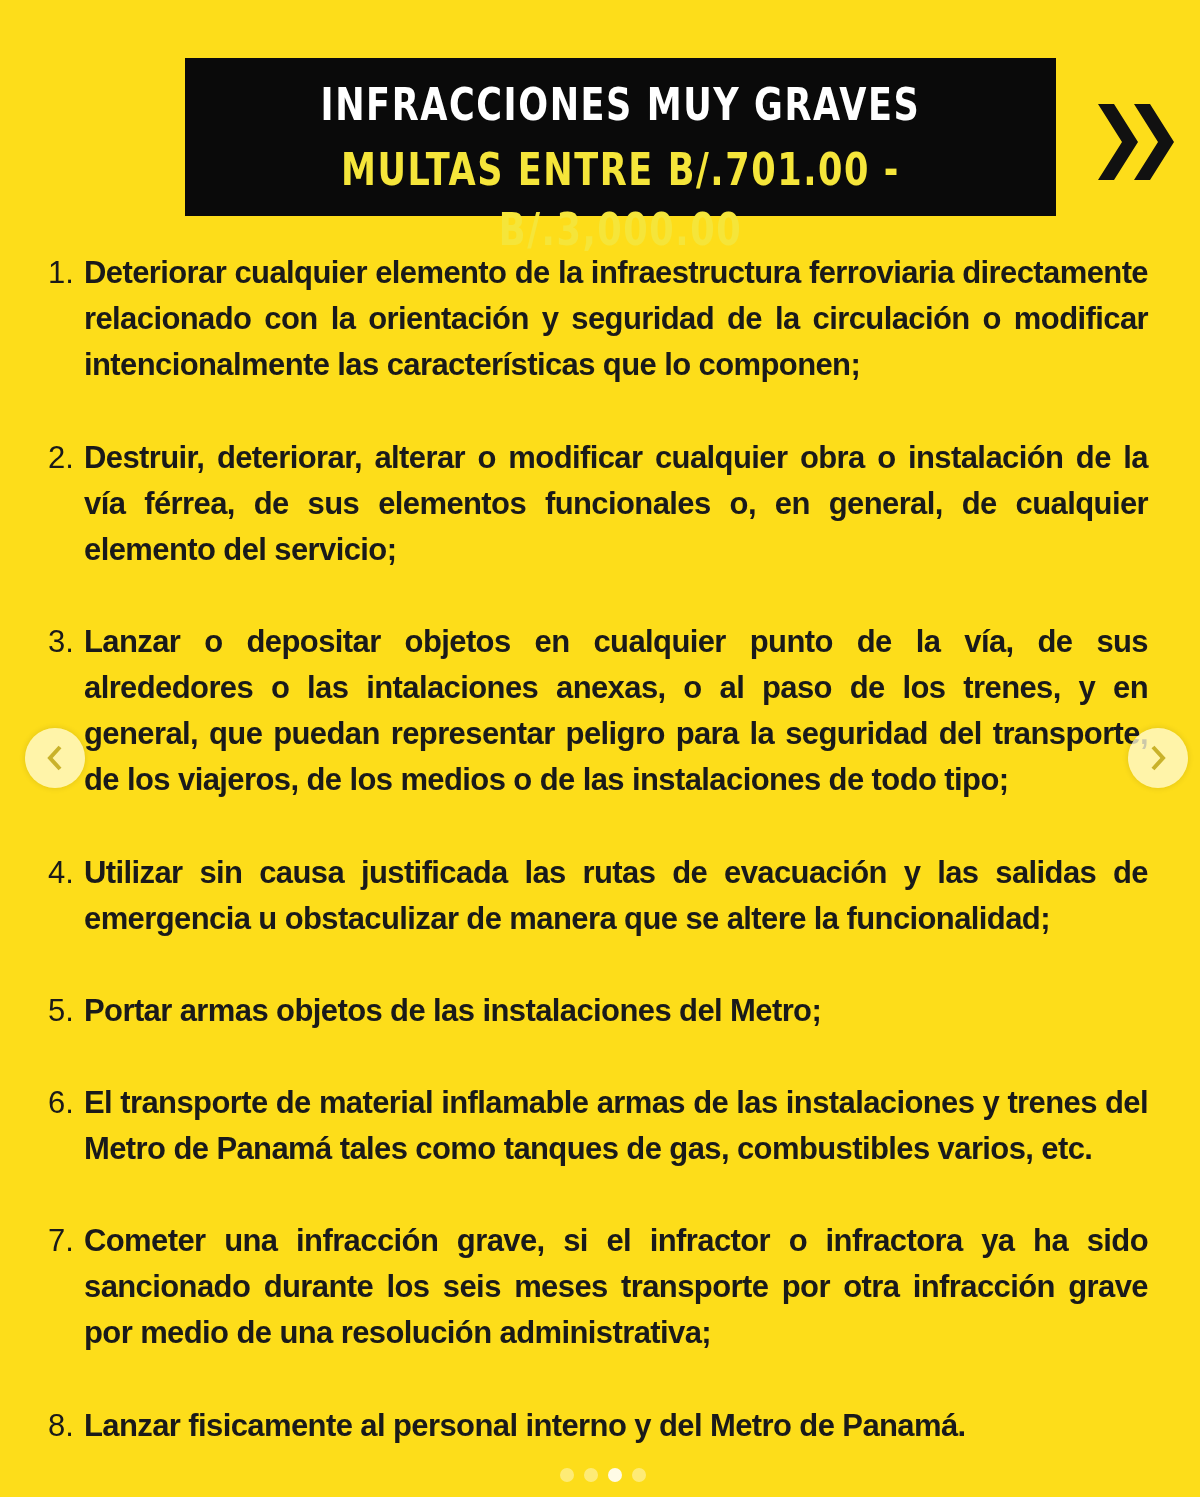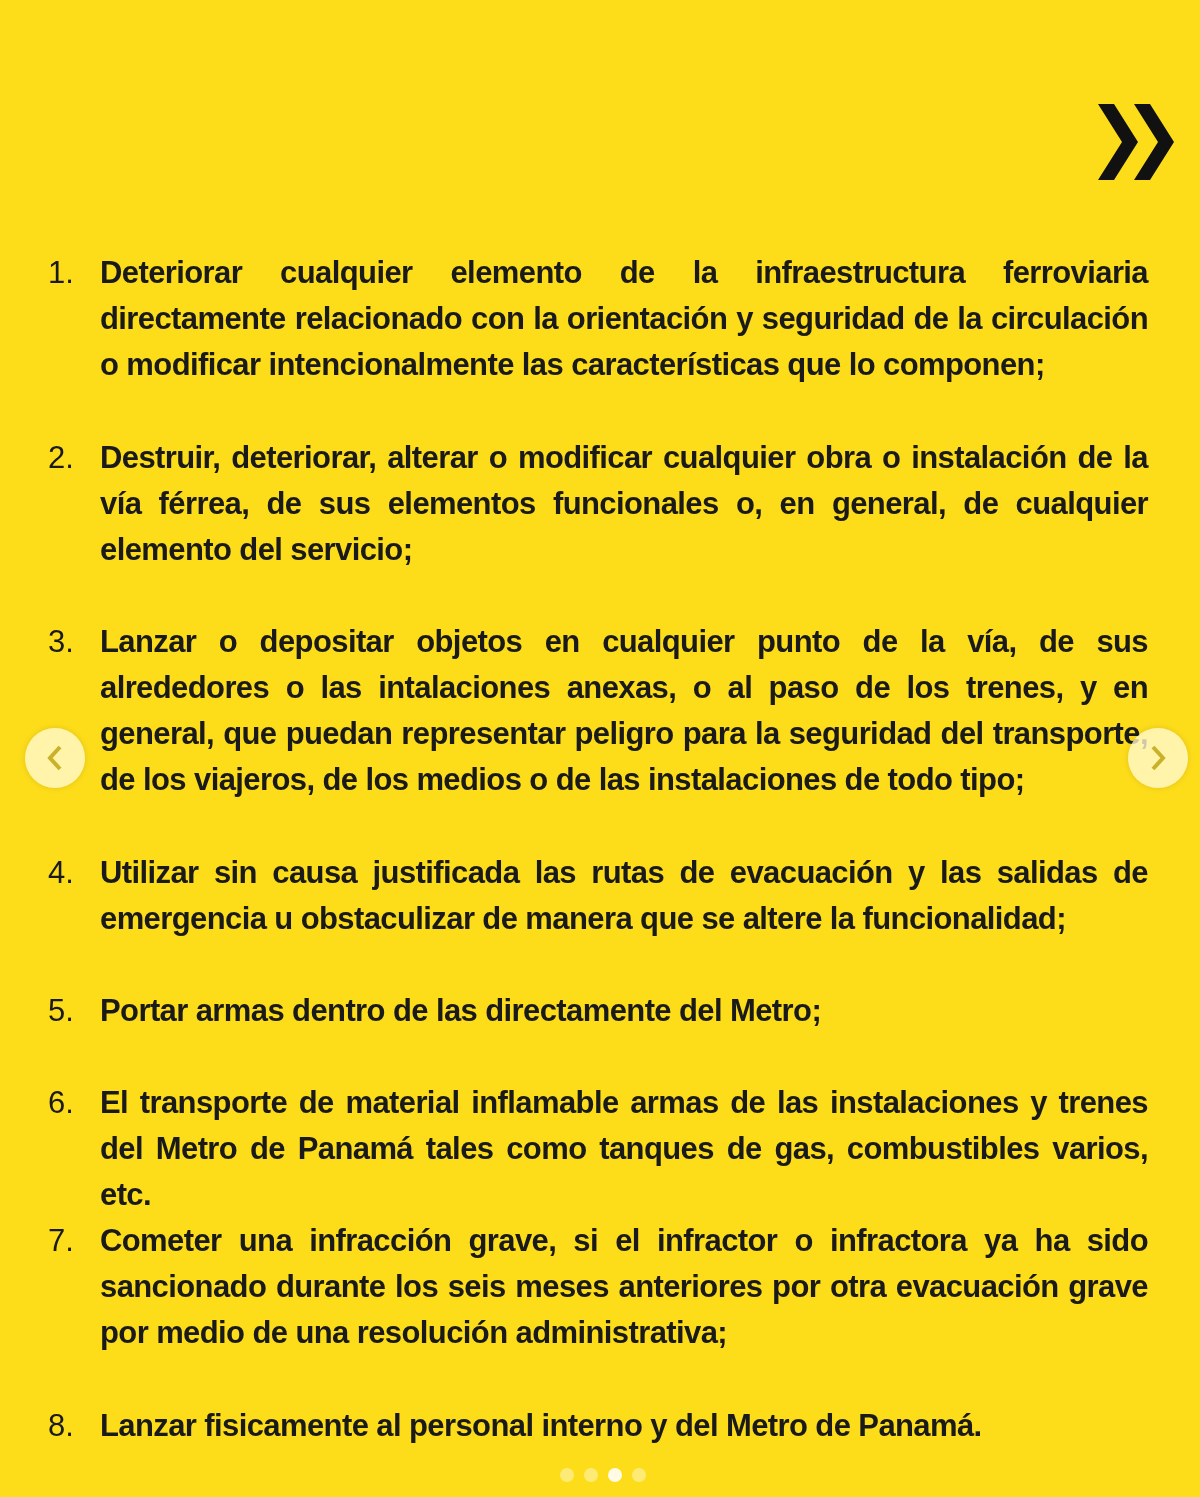--- a/index.html
+++ b/index.html
@@ -30,41 +30,45 @@
       position: absolute; left: 1098px; top: 104px; width: 80px; height: 76px;
     }
     .list { position: absolute; left: 48px; top: 250px; width: 1100px; }
     .item {
       position: absolute; left: 0; width: 1100px;
       font-family: "Liberation Sans", sans-serif; font-weight: bold;
       color: #1a1a1a; font-size: 31px; line-height: 46px;
     }
     .num { position: absolute; left: 0; top: 0; width: 36px; font-weight: normal; }
     .txt {
-      margin-left: 52px; text-align: justify; letter-spacing: -0.6px;
+      margin-left: 36px; text-align: justify; letter-spacing: -0.6px;
       transform-origin: left top;
     }
     .nav-btn {
       position: absolute; width: 60px; height: 60px; border-radius: 50%;
       background: rgba(255,250,210,0.78);
       box-shadow: 0 0 6px rgba(0,0,0,0.12);
       display: flex; align-items: center; justify-content: center;
     }
     .nav-prev { left: 25px; top: 728px; }
     .nav-next { left: 1128px; top: 728px; }
     .dots {
       position: absolute; left: 560px; top: 1468px; display: flex; gap: 10px;
     }
     .dot { width: 14px; height: 14px; border-radius: 50%; background: rgba(255,245,180,0.6); }
     .dot.active { background: #fffbe6; }
   </style>
 </head>
 <body>
 
 <div class="slide">
+  <div class="header-box">
+    <div class="header-title">INFRACCIONES MUY GRAVES</div>
+    <div class="header-sub">MULTAS ENTRE B/.701.00 - B/.3,000.00</div>
+  </div>
 
   <svg class="chev" viewBox="0 0 80 76">
     <polygon points="0,0 16,0 40,38 16,76 0,76 24,38" fill="#111"></polygon>
     <polygon points="36,0 52,0 76,38 52,76 36,76 60,38" fill="#111"></polygon>
   </svg>
 
   <div class="list">
     <div class="item" style="top:0px;">
       <span class="num">1.</span>
       <div class="txt">Deteriorar cualquier elemento de la infraestructura ferroviaria directamente relacionado con la orientación y seguridad de la circulación o modificar intencionalmente las características que lo componen;</div>
@@ -76,29 +80,29 @@
     <div class="item" style="top:369px;">
       <span class="num">3.</span>
       <div class="txt">Lanzar o depositar objetos en cualquier punto de la vía, de sus alrededores o las intalaciones anexas, o al paso de los trenes, y en general, que puedan representar peligro para la seguridad del transporte, de los viajeros, de los medios o de las instalaciones de todo tipo;</div>
     </div>
     <div class="item" style="top:600px;">
       <span class="num">4.</span>
       <div class="txt">Utilizar sin causa justificada las rutas de evacuación y las salidas de emergencia u obstaculizar de manera que se altere la funcionalidad;</div>
     </div>
     <div class="item" style="top:738px;">
       <span class="num">5.</span>
-      <div class="txt">Portar armas dentro de las directamente del Metro;</div>
+      <div class="txt">Portar armas objetos de las instalaciones del Metro;</div>
     </div>
     <div class="item" style="top:830px;">
       <span class="num">6.</span>
       <div class="txt">El transporte de material inflamable armas de las instalaciones y trenes del Metro de Panamá tales como tanques de gas, combustibles varios, etc.</div>
     </div>
     <div class="item" style="top:968px;">
       <span class="num">7.</span>
-      <div class="txt">Cometer una infracción grave, si el infractor o infractora ya ha sido sancionado durante los seis meses anteriores por otra evacuación grave por medio de una resolución administrativa;</div>
+      <div class="txt">Cometer una infracción grave, si el infractor o infractora ya ha sido sancionado durante los seis meses transporte por otra infracción grave por medio de una resolución administrativa;</div>
     </div>
     <div class="item" style="top:1153px;">
       <span class="num">8.</span>
       <div class="txt">Lanzar fisicamente al personal interno y del Metro de Panamá.</div>
     </div>
   </div>
 
   <div class="nav-btn nav-prev">
     <svg width="24" height="30" viewBox="0 0 24 30">
       <polyline points="17,4 7,15 17,26" fill="none" stroke="#c9b22a" stroke-width="4"></polyline>

